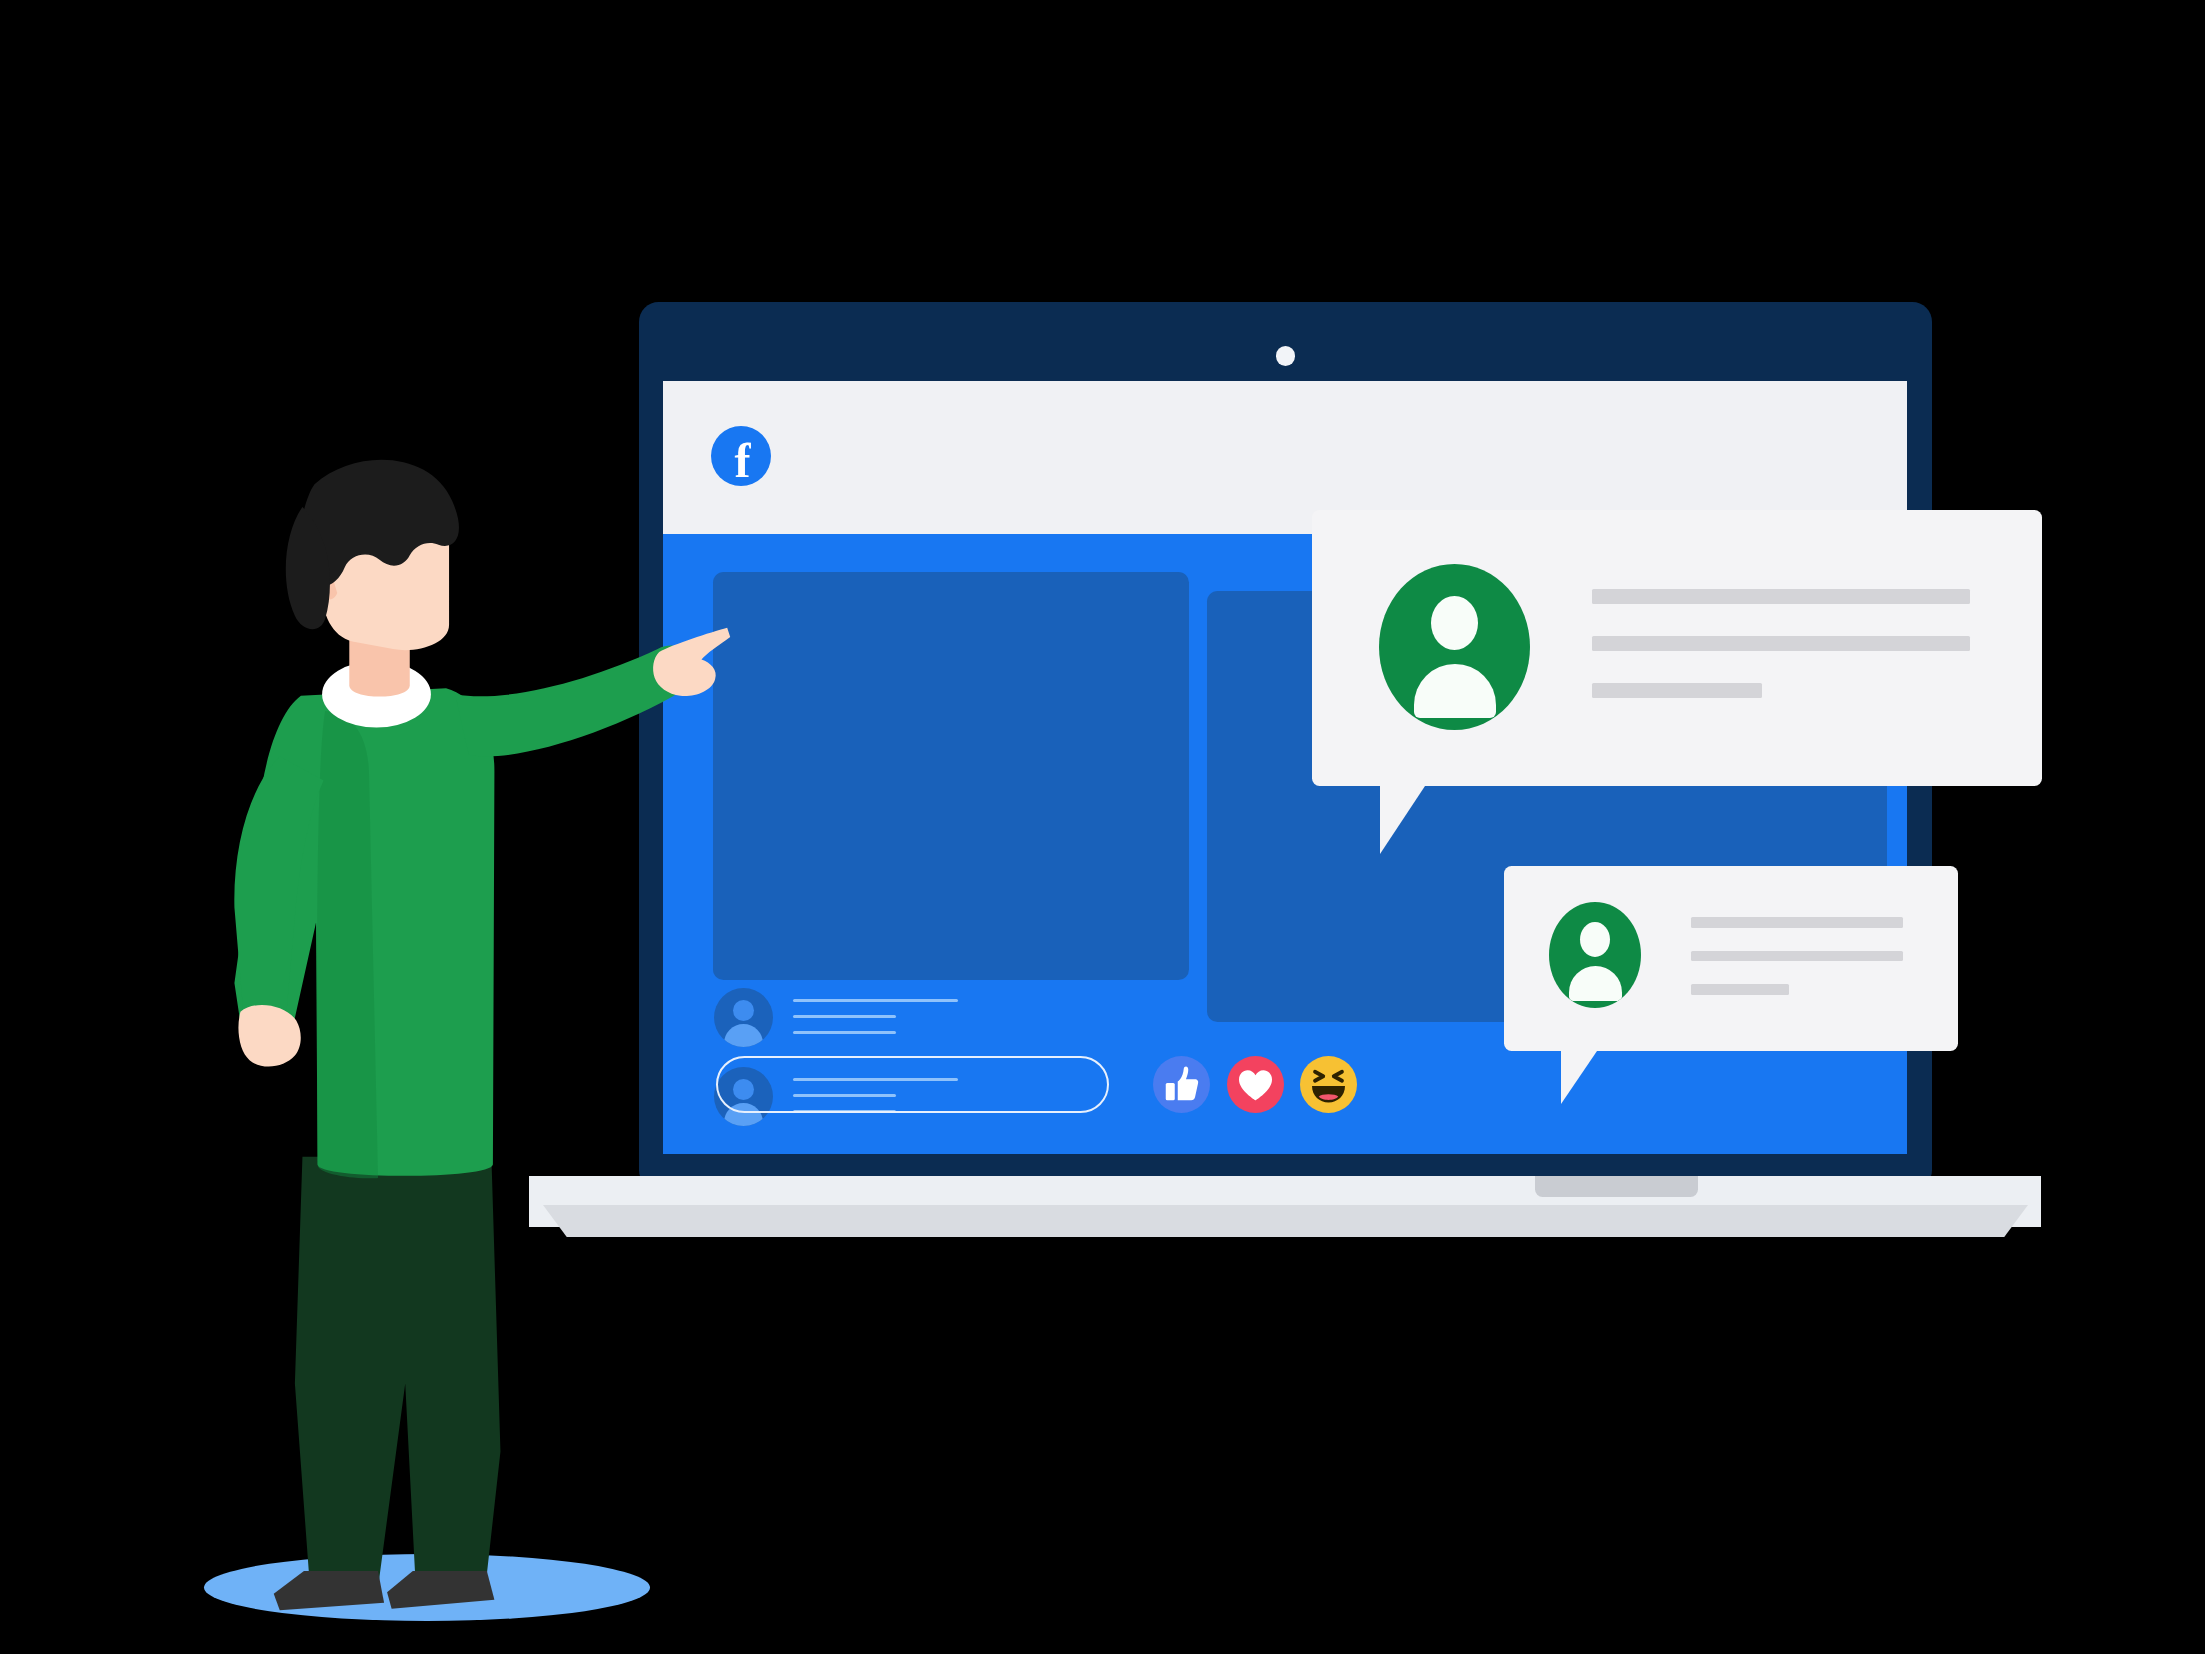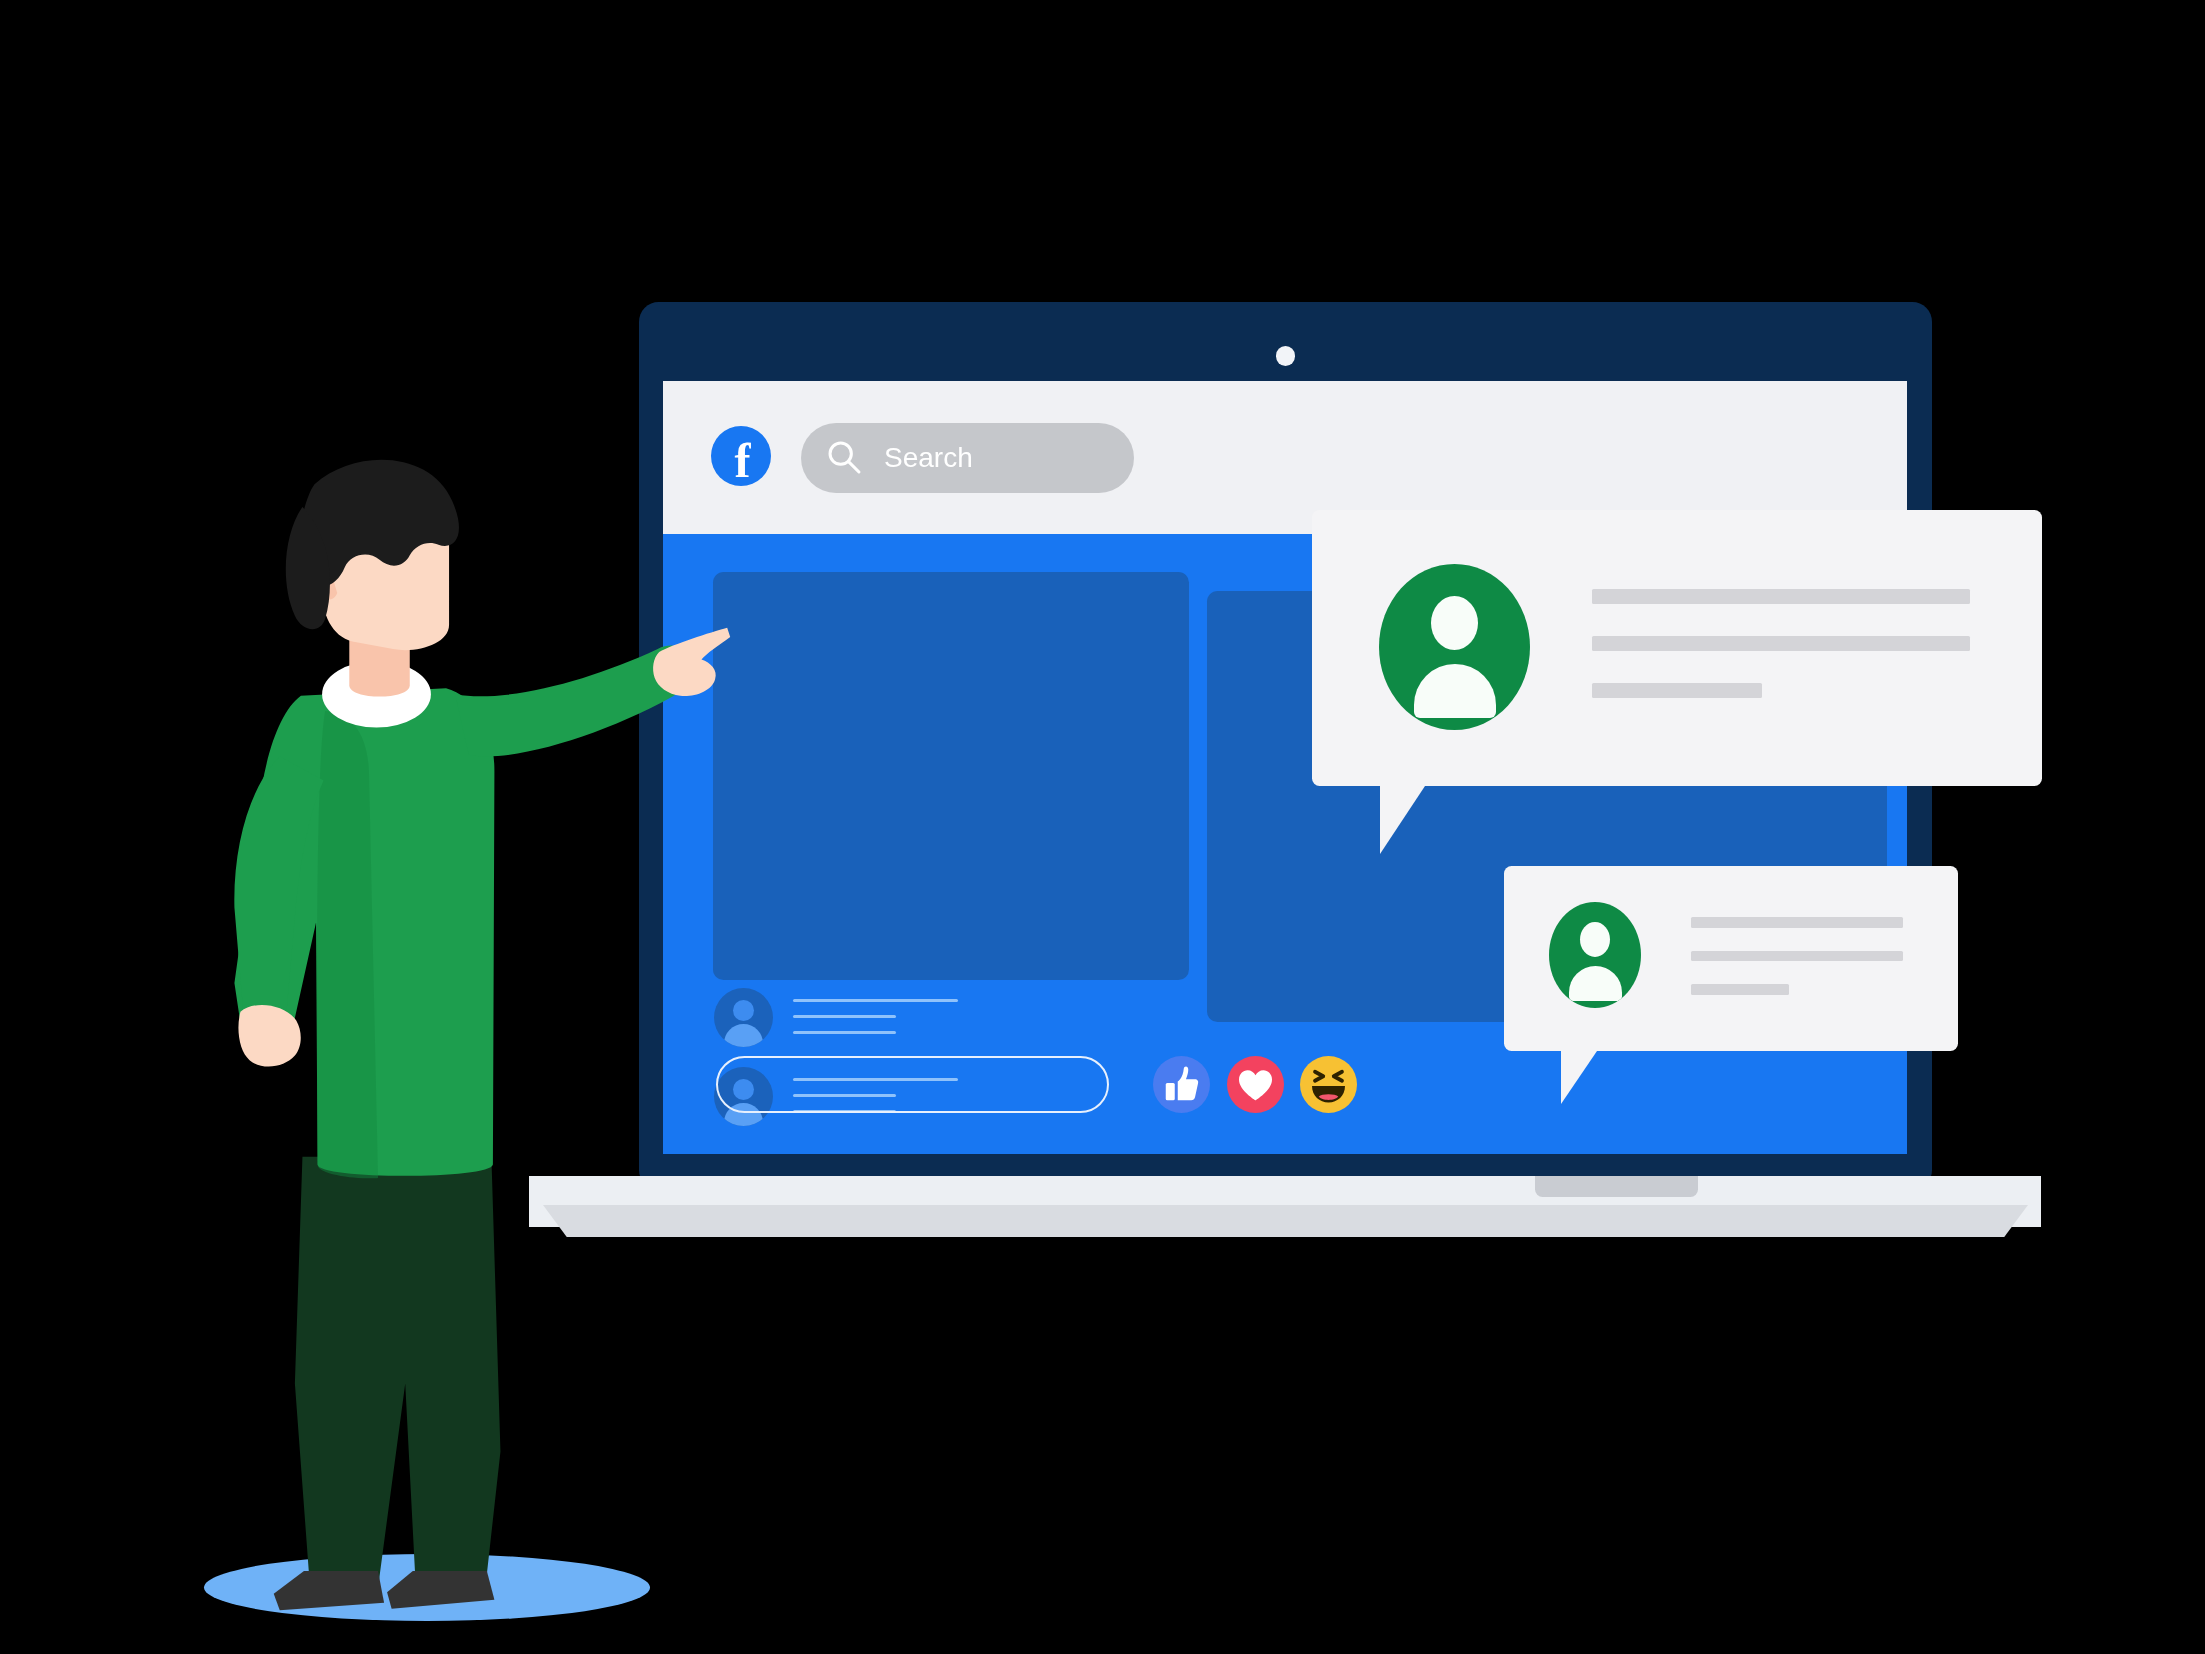--- a/index.html
+++ b/index.html
@@ -358,27 +358,20 @@
 <div id="stage">
 
   <div id="laptop-frame">
     <div id="laptop-webcam"></div>
 
     <div id="laptop-screen">
 
       <div id="fb-header">
         <div id="fb-logo">
           <div id="fb-logo-f">f</div>
-        </div>
-        <div id="search-bar">
-          <svg id="search-icon" viewBox="0 0 46 46">
-            <circle cx="18" cy="18" r="14" fill="none" stroke="#ffffff" stroke-width="4"></circle>
-            <line x1="28" y1="28" x2="42" y2="42" stroke="#ffffff" stroke-width="4" stroke-linecap="round"></line>
-          </svg>
-          <div id="search-placeholder">Search</div>
         </div>
       </div>
 
       <div id="fb-body">
 
         <div id="post-placeholder-2"></div>
         <div id="post-placeholder"></div>
 
         <div class="feed-item" style="top:454px">
           <div class="feed-avatar">

